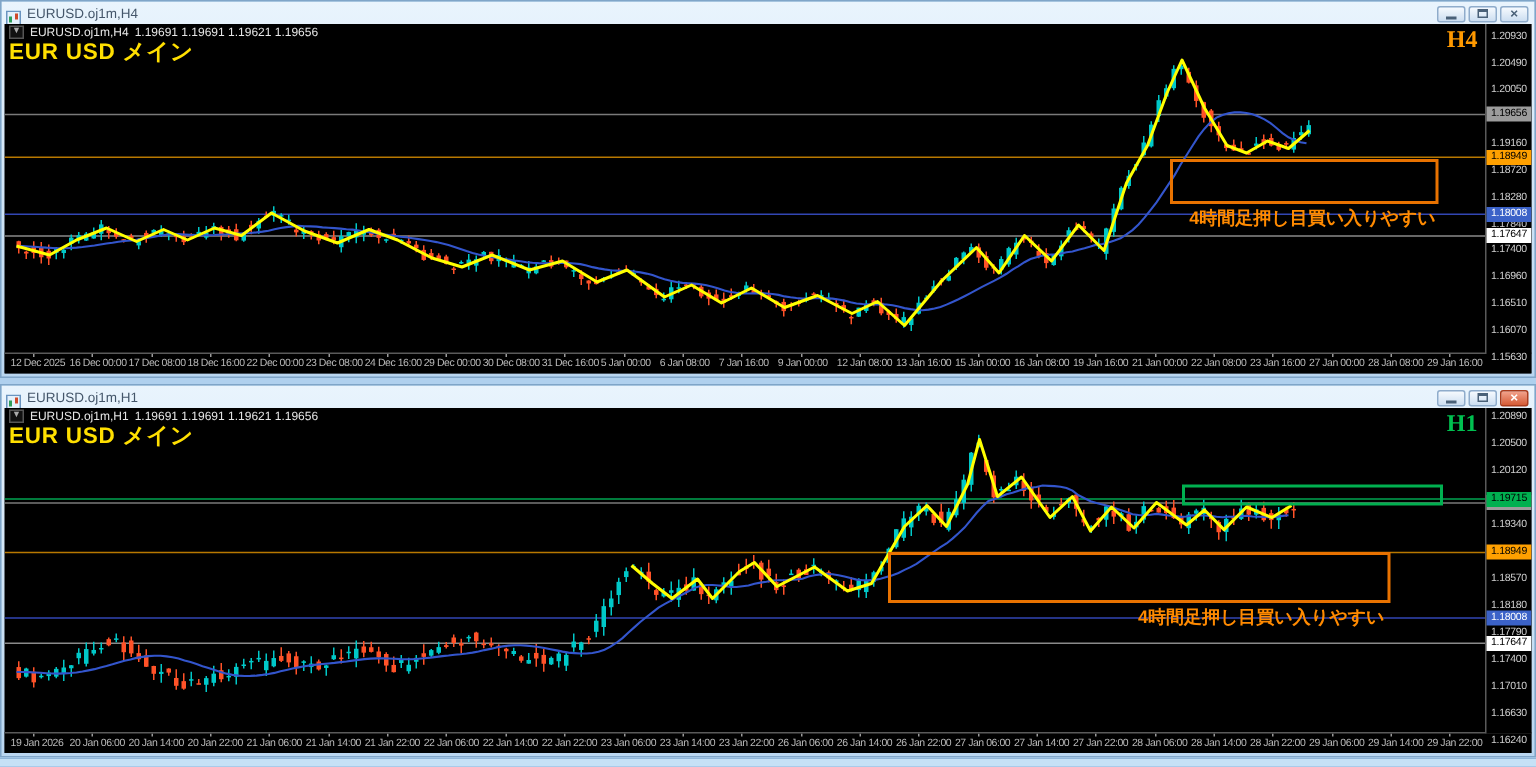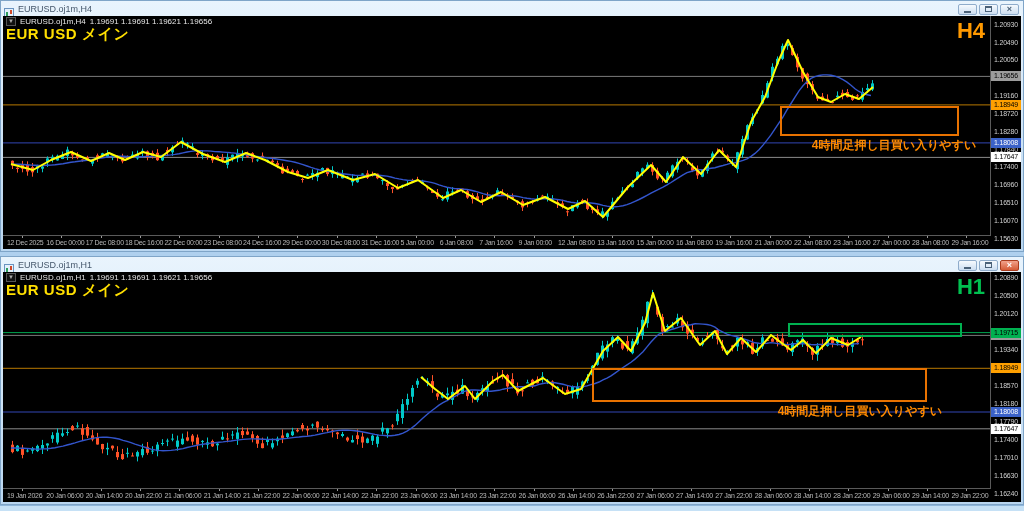--- a/index.html
+++ b/index.html
@@ -17,27 +17,27 @@
         background:linear-gradient(#F6FAFE,#CCDEF1);display:flex;align-items:center;justify-content:center;}
   .g-min{width:7px;height:2px;background:#4A6178;margin-top:5px;}
   .g-res{width:7px;height:6px;border:1px solid #4A6178;border-top-width:2px;box-sizing:border-box;background:transparent;}
   .g-x{font-size:9px;font-weight:bold;color:#4A6178;line-height:9px;}
   .wbtn.closeactive{background:linear-gradient(#F2A28C,#D55B36);border-color:#A93C1E;}
   .wbtn.closeactive .g-x{color:#FFFFFF;}
   .chart{position:relative;margin:0 2px 2px 2px;background:#000;overflow:hidden;}
   #chart0{height:233px;}
   #chart1{height:230px;}
   svg.plot{position:absolute;left:0;top:0;z-index:1;}
-  .overlay{position:absolute;left:0;top:0;right:0;bottom:0;z-index:3;pointer-events:none;margin-left:19px;}
+  .overlay{position:absolute;left:0;top:0;right:0;bottom:0;z-index:3;pointer-events:none;}
   .infoline{position:absolute;top:1px;left:3px;z-index:3;display:flex;gap:4px;align-items:center;
             font-size:8px;color:#E6E6E6;white-space:nowrap;}
   .dd{font-size:6px;color:#AAAAAA;border:1px solid #555;line-height:7px;padding:0 1px;background:#111;}
   .pairlabel{position:absolute;top:9px;left:3px;z-index:3;font-size:15px;font-weight:bold;
              color:#FFDF00;letter-spacing:.5px;white-space:nowrap;}
-  .tflabel{position:absolute;top:2px;right:36px;z-index:3;font-size:22px;font-weight:bold;}
+  .tflabel{position:absolute;top:2px;right:36px;z-index:3;font-size:16px;font-weight:bold;font-family:Liberation Serif, serif;}
   .price-axis{position:absolute;top:0;bottom:13px;right:0;width:30px;z-index:4;background:#000;
               border-left:1px solid #5A5A5A;overflow:visible;}
   .ptick{position:absolute;left:3px;font-size:7px;color:#CFCFCF;letter-spacing:-.2px;white-space:nowrap;}
   .pbadge{position:absolute;left:0;width:30px;height:10px;font-size:7px;line-height:10px;
           text-align:center;letter-spacing:-.2px;white-space:nowrap;}
   .time-axis{position:absolute;left:0;right:0;bottom:0;height:13px;background:#000;z-index:2;
              border-top:1px solid #5A5A5A;overflow:hidden;}
   .tlabel{position:absolute;top:3px;font-size:7px;color:#B8B8B8;letter-spacing:-.3px;white-space:nowrap;}
   .ttick{position:absolute;top:0;width:1px;height:2px;background:#9A9A9A;}
   .ann{position:absolute;font-size:12px;font-weight:bold;white-space:nowrap;}

